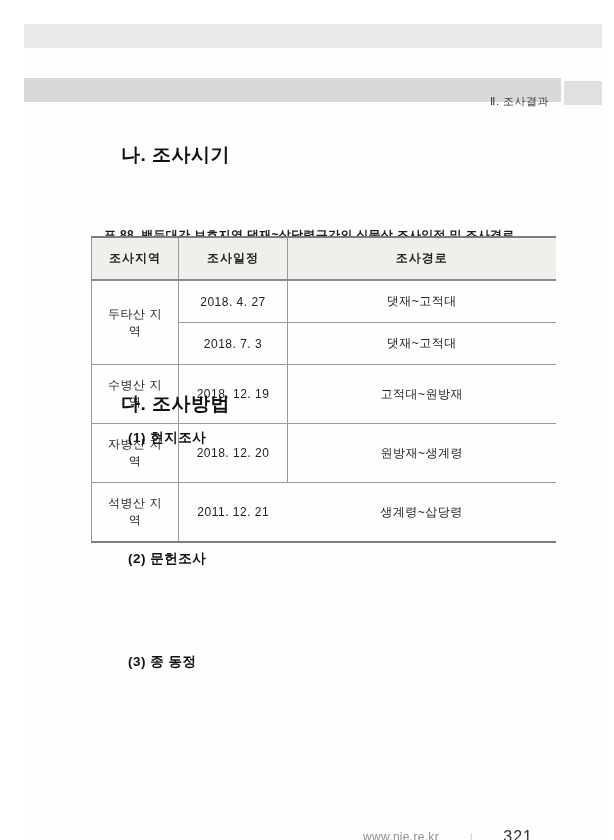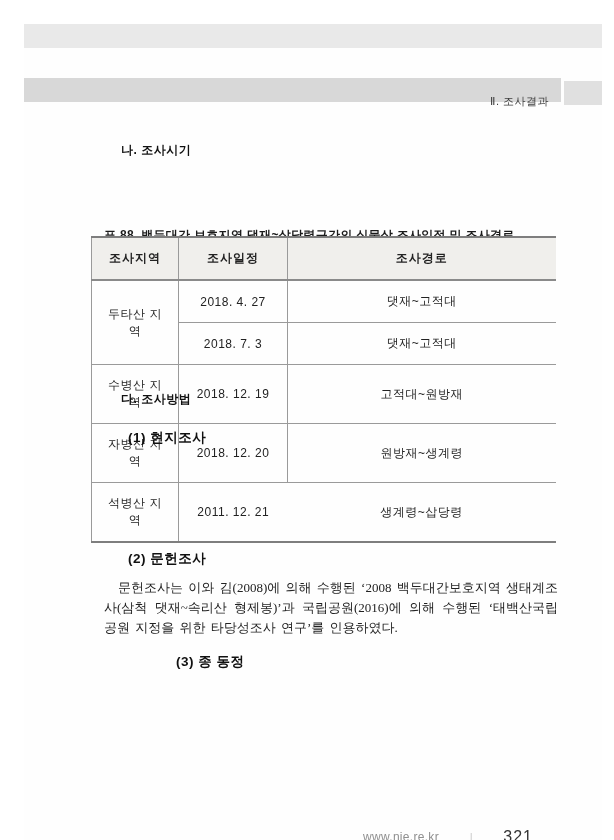--- a/index.html
+++ b/index.html
@@ -29,21 +29,21 @@
     font-size: 11px; color: #3d3d3d; letter-spacing: 0.5px;
   }
   .chapter-tab {
     position: absolute; top: 57px; right: 0;
     width: 74px; height: 21px;
     background: #e0e0e0;
   }
   .sec-title {
     position: absolute; left: 85px;
     font-family: "Liberation Sans", "DejaVu Sans", sans-serif;
-    font-weight: bold; font-size: 12px; color: #111;
+    font-weight: bold; font-size: 19px; color: #111;
     letter-spacing: 0.5px;
   }
   .sub-title {
     position: absolute; left: 92px;
     font-family: "Liberation Sans", "DejaVu Sans", sans-serif;
     font-weight: bold; font-size: 13.5px; color: #111;
     letter-spacing: 0.5px;
   }
   .body-para {
     position: absolute; left: 68px; width: 478px;
@@ -150,23 +150,22 @@
         <td class="no-left">생계령~삽당령</td>
       </tr>
     </tbody>
   </table>
 
   <div class="sec-title" style="top:355px;">다. 조사방법</div>
 
   <div class="sub-title" style="top:393px;">(1) 현지조사</div>
 
   <div class="sub-title" style="top:514px;">(2) 문헌조사</div>
-  <p class="body-para" style="top:542px;">문헌조사는 이와 김(2008)에 의해 수행된 ‘2008 백두대간보호지역 생태계조사(삼척 댓재~속리산 형제봉)’과 국립공원(2016)에 의해 수행된 ‘태백산국립공원 지정을 위한 타당성조사 연구’를 인용하였다.</p>
 
-  <div class="sub-title" style="top:617px;margin-left:48px;">(3) 종 동정</div>
+  <div class="sub-title" style="top:617px;">(3) 종 동정</div>
 
   <div class="footer">
     <span class="footer-url">www.nie.re.kr</span>
     <span class="footer-sep">|</span>
     <span class="page-number">321</span>
   </div>
 
 </div>
 
 </body></html>

